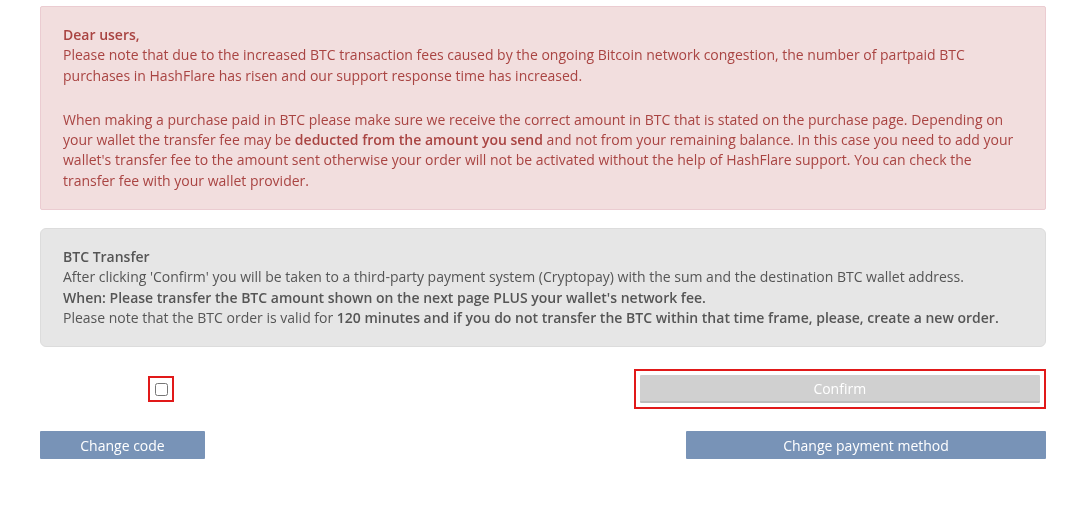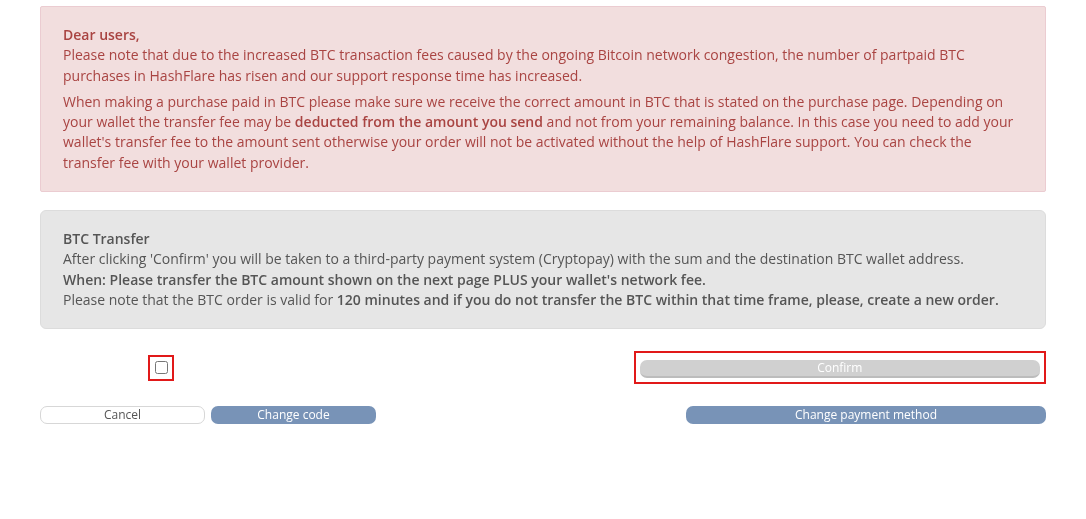--- a/index.html
+++ b/index.html
@@ -17,21 +17,21 @@
   .alert-danger {
     background: #f2dede;
     border: 1px solid #ebccd1;
     color: #a94442;
     padding: 18px 22px 18px 22px;
     border-radius: 2px;
     line-height: 1.45;
     margin-bottom: 18px;
   }
   .alert-danger .salut { font-weight: 600; }
-  .alert-danger p { margin-bottom: 6px; }
+  .alert-danger p { margin-bottom: 24px; }
   .alert-danger p:last-child { margin-bottom: 0; }
   .alert-info {
     background: #e6e6e6;
     border: 1px solid #dcdcdc;
     color: #555;
     padding: 18px 22px;
     border-radius: 6px;
     line-height: 1.45;
     margin-bottom: 22px;
   }
@@ -77,26 +77,26 @@
     text-decoration: none;
   }
   .confirm-wrap {
     border: 2px solid #e11919;
     padding: 4px;
   }
   .btn {
     display: inline-flex;
     align-items: center;
     justify-content: center;
-    height: 18px;
+    height: 28px;
     width: 100%;
     text-align: center;
     border: none;
-    border-radius: 7px;
-    font-size: 12px;
+    border-radius: 1px;
+    font-size: 14px;
     cursor: pointer;
     font-family: inherit;
   }
   .btn-disabled {
     background: #d0d0d0;
     color: #fff;
     cursor: default;
     border-bottom: 2px solid #bcbcbc;
   }
   .btn-default {
@@ -150,23 +150,20 @@
       </span>
     </div>
     <div class="terms-right">
       <div class="confirm-wrap">
         <button class="btn btn-disabled">Confirm</button>
       </div>
     </div>
   </div>
 
   <div class="btn-row">
-    <div class="col-btn col-cancel">
-      <button class="btn btn-default">Cancel</button>
-    </div>
     <div class="col-btn col-redeem">
       <button class="btn btn-primary">Change code</button>
     </div>
     <div class="col-btn col-change">
       <button class="btn btn-primary">Change payment method</button>
     </div>
   </div>
 
 </div>
 

